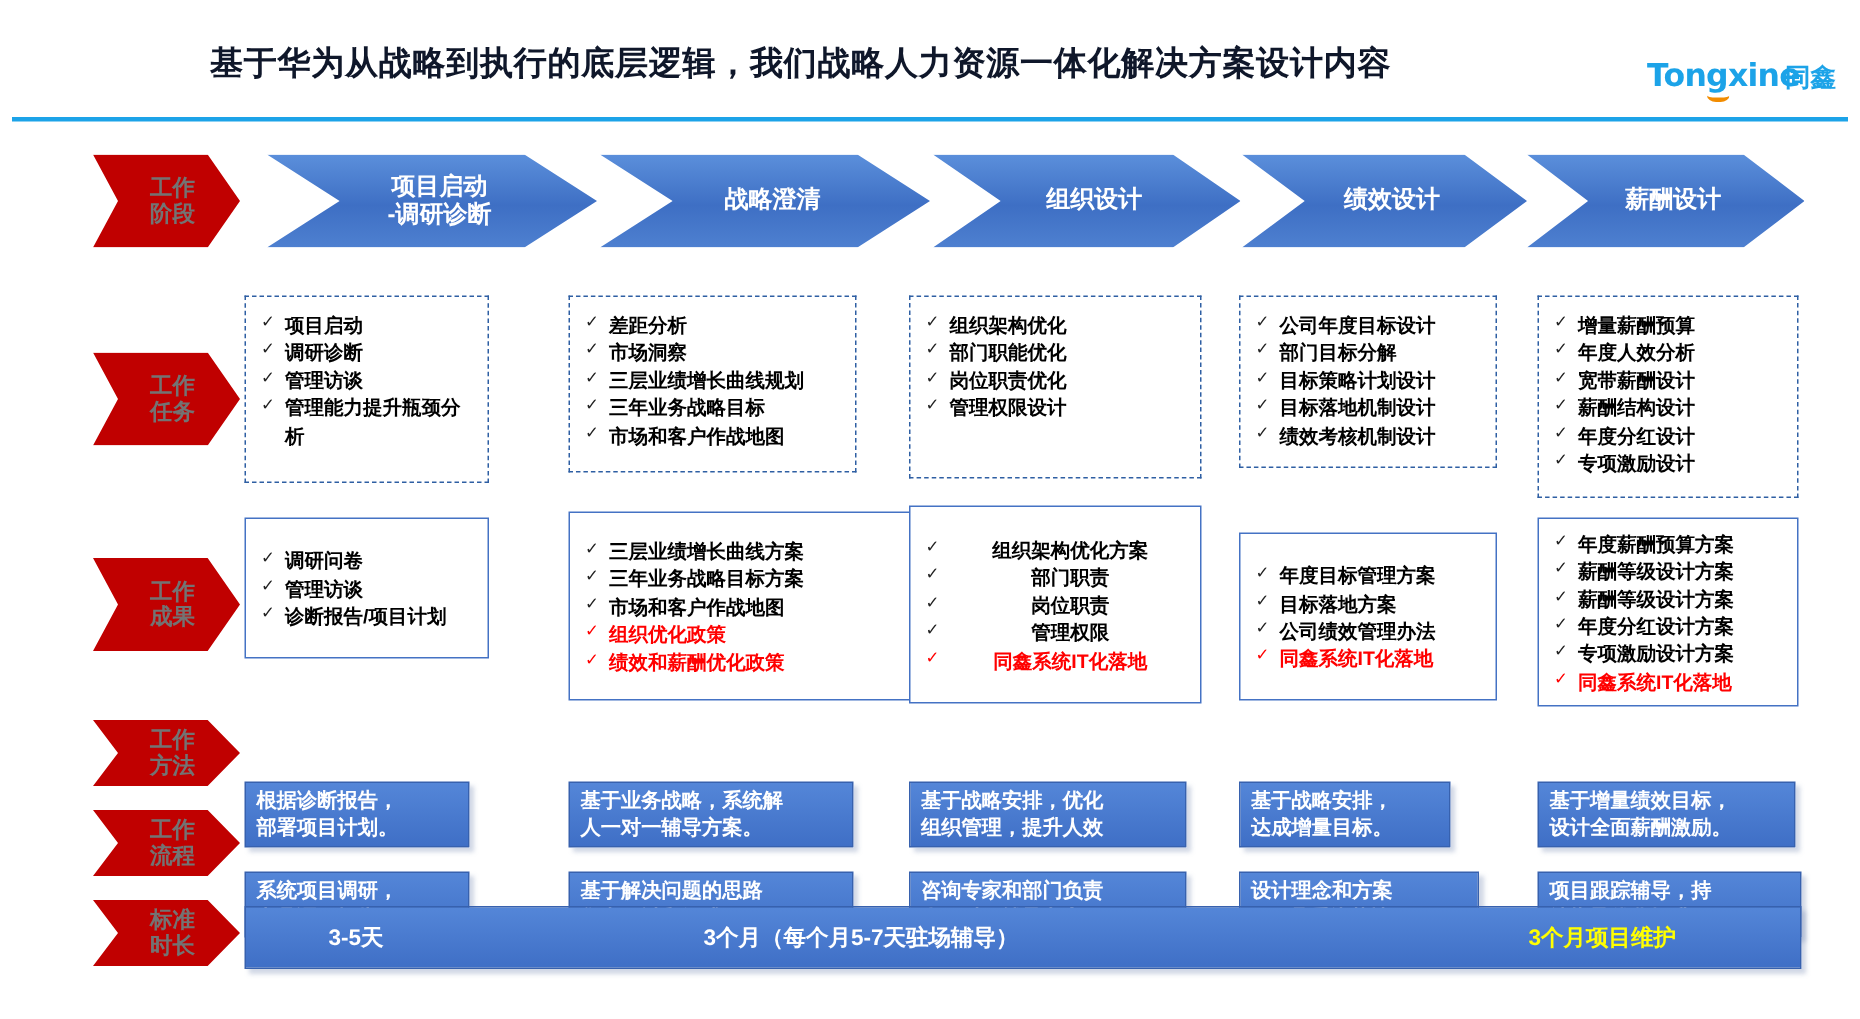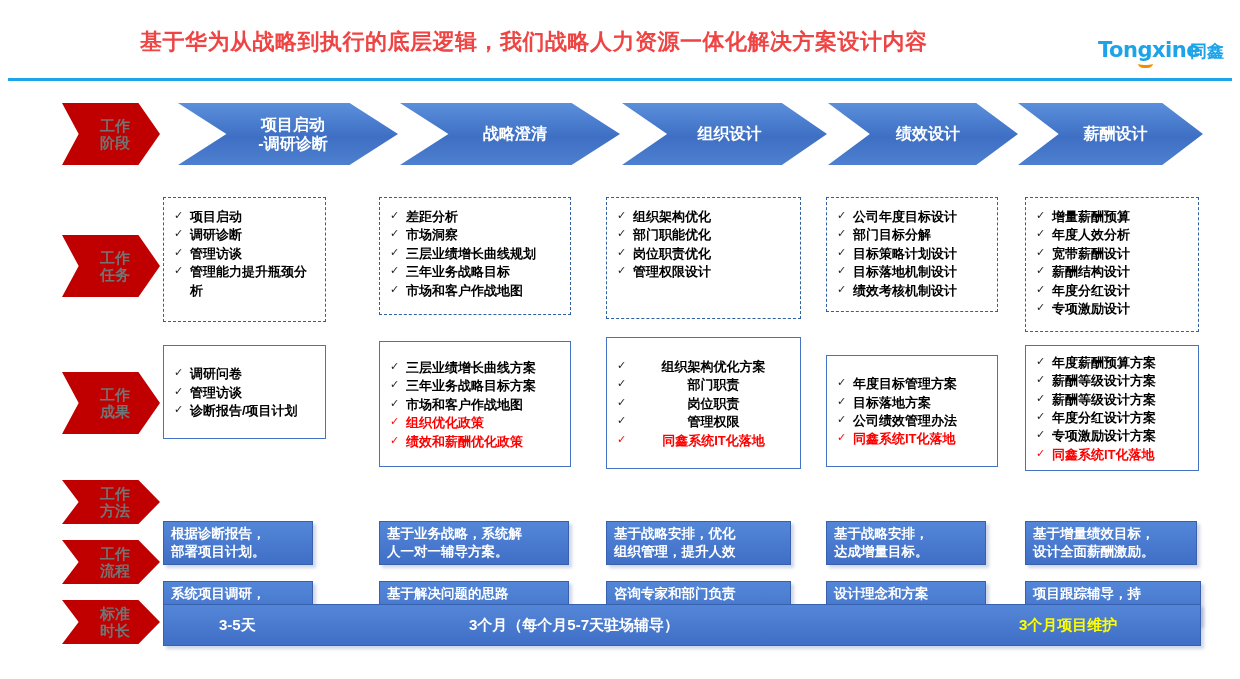--- a/index.html
+++ b/index.html
@@ -5,21 +5,21 @@
   html,body{margin:0;padding:0;}
   body{
     width:1240px;height:679px;background:#ffffff;
     font-family:"Liberation Sans","DejaVu Sans",sans-serif;
     position:relative;overflow:hidden;
   }
   
   #header{position:absolute;left:0;top:0;width:1240px;height:82px;}
   #page-title{
     position:absolute;left:140px;top:27px;width:930px;
-    font-size:22px;font-weight:bold;color:#ef4444;letter-spacing:.5px;
+    font-size:22px;font-weight:bold;color:#0f172a;letter-spacing:.5px;
     white-space:nowrap;
   }
   #logo{position:absolute;left:1098px;top:36px;width:132px;height:30px;}
   #logo-text{
     font-size:21px;font-weight:bold;color:#1CA3E8;
     font-family:"DejaVu Sans",sans-serif;letter-spacing:-.5px;
     position:absolute;left:0;top:2px;
   }
   #logo-cn{
     position:absolute;left:92px;top:4px;font-size:17px;font-weight:bold;
@@ -185,21 +185,21 @@
     </ul>
   </div>
 
 <div class="resbox" id="rb0" style="left: 163px; width: 163px; top: 345px; height: 94px;">
     <ul class="chk">
       <li>调研问卷</li>
       <li>管理访谈</li>
       <li>诊断报告/项目计划</li>
     </ul>
   </div>
-<div class="resbox" id="rb1" style="left: 379px; width: 192px; top: 341px; height: 126px;">
+<div class="resbox" id="rb1" style="left: 379px; width: 228px; top: 341px; height: 126px;">
     <ul class="chk">
       <li>三层业绩增长曲线方案</li>
       <li>三年业务战略目标方案</li>
       <li>市场和客户作战地图</li>
       <li class="red">组织优化政策</li>
       <li class="red">绩效和薪酬优化政策</li>
     </ul>
   </div>
 <div class="resbox" id="rb2" style="left: 606px; width: 195px; top: 337px; height: 132px; text-align: center;">
     <ul class="chk">
@@ -228,21 +228,21 @@
       <li class="red">同鑫系统IT化落地</li>
     </ul>
   </div>
 
 <div class="mbox" id="mb0" style="left: 163px; top: 482px; width: 150px; height: 44px;">根据诊断报告，
 部署项目计划。</div>
 <div class="mbox" id="mb1" style="left: 379px; top: 482px; width: 190px; height: 44px;">基于业务战略，系统解
 人一对一辅导方案。</div>
 <div class="mbox" id="mb2" style="left: 606px; top: 482px; width: 185px; height: 44px;">基于战略安排，优化
 组织管理，提升人效</div>
-<div class="mbox" id="mb3" style="left: 826px; top: 482px; width: 160px; height: 44px;">基于战略安排，
+<div class="mbox" id="mb3" style="left: 826px; top: 482px; width: 141px; height: 44px;">基于战略安排，
 达成增量目标。</div>
 <div class="mbox" id="mb4" style="left: 1025px; top: 482px; width: 172px; height: 44px;">基于增量绩效目标，
 设计全面薪酬激励。</div>
 
 <div class="mbox" id="pb0" style="left: 163px; top: 542px; width: 150px; height: 44px;">系统项目调研，
 出具调研报告。</div>
 <div class="mbox" id="pb1" style="left: 379px; top: 542px; width: 190px; height: 44px;">基于解决问题的思路
 集中研讨和解惑。</div>
 <div class="mbox" id="pb2" style="left: 606px; top: 542px; width: 185px; height: 44px;">咨询专家和部门负责
 人一对一辅导方案。</div>

